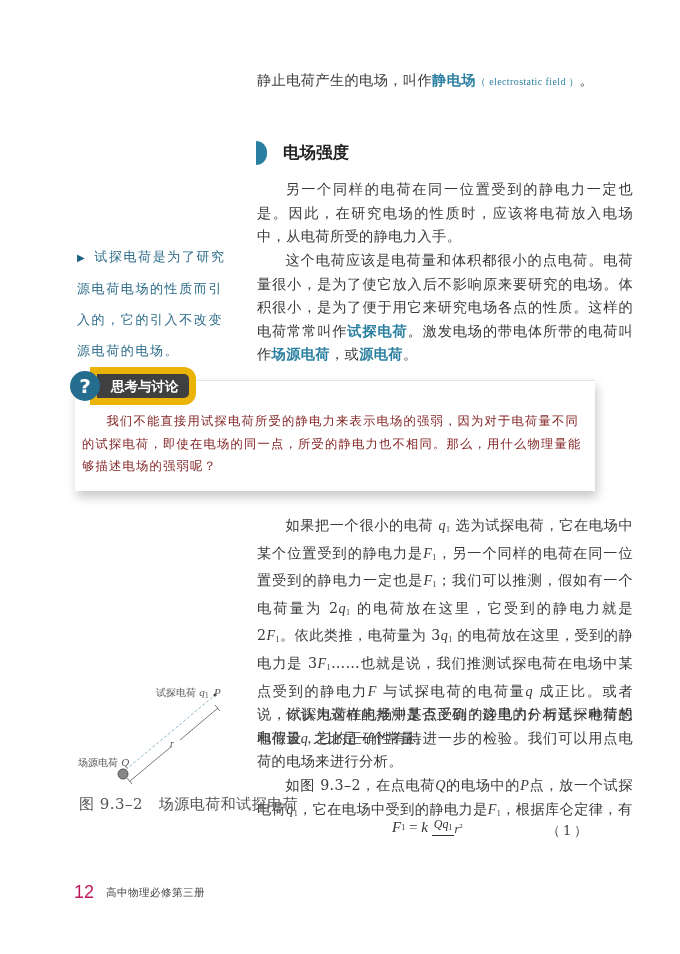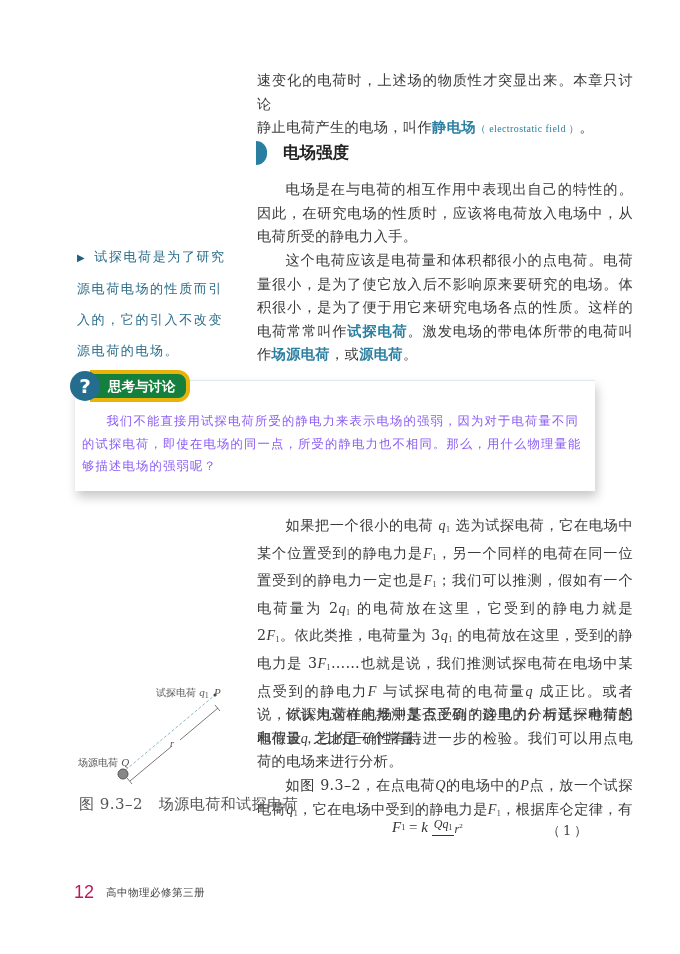--- a/index.html
+++ b/index.html
@@ -19,49 +19,48 @@
   .heading .t { font-family:"DejaVu Sans", sans-serif; font-weight:bold; font-size:16.5px; color:#222; }
   .margin-note { position:absolute; left:77px; top:241px; width:160px; font-size:13px; line-height:31px;
                  color:#2d6d8a; letter-spacing:1.6px; font-family:Liberation Sans, sans-serif; }
   .margin-note .arr { color:#1f5f80; font-size:10px; margin-right:8px; }
   .discuss-box { position:absolute; left:75px; top:380px; width:520px; height:110px; background:#fff;
                  box-shadow: 2px 6px 10px rgba(0,0,0,0.22); border-top:1px solid #dfe8ec; }
   .discuss-badge { position:absolute; left:70px; top:371px; height:30px; display:flex; align-items:center; }
   .discuss-badge .circ { width:30px; height:30px; border-radius:50%; background:#246d8e; color:#fff;
                          font-family:"DejaVu Sans", sans-serif; font-weight:bold; font-size:20px;
                          display:flex; align-items:center; justify-content:center; position:relative; z-index:2; }
-  .discuss-badge .lbl { background:#15803d; color:#fff; font-family:"DejaVu Sans", sans-serif; font-size:13.5px;
+  .discuss-badge .lbl { background:#404040; color:#fff; font-family:"DejaVu Sans", sans-serif; font-size:13.5px;
                         font-weight:bold; padding:3px 10px 3px 14px; margin-left:-10px; border-radius:0 12px 12px 0;
-                        border:4px solid #eab308; height:18px; line-height:18px; }
+                        border:7px solid #eab308; height:18px; line-height:18px; }
   .discuss-text { position:absolute; left:82px; top:410px; width:500px; font-size:12.3px; line-height:22.5px;
-                  color:#8b5cf6; letter-spacing:1.2px; font-family:"DejaVu Serif", serif; }
+                  color:#7f1d1d; letter-spacing:1.2px; font-family:"DejaVu Serif", serif; }
   .discuss-text p { margin:0; text-indent:2em; }
   .fig-caption { position:absolute; left:79px; top:795px; font-size:15px; color:#555; letter-spacing:0.5px; }
   .fig-label { position:absolute; font-size:10px; color:#555; }
   .eq { position:absolute; left:392px; top:818px; font-family:"Liberation Serif", serif; font-size:15px; color:#333; }
   .eqnum { position:absolute; left:547px; top:822px; font-size:13px; color:#444; letter-spacing:3px; }
   .footer { position:absolute; left:74px; top:882px; display:flex; align-items:center; }
   .footer .pg { font-family:"Liberation Sans", sans-serif; font-size:18px; color:#be185d; margin-right:12px; }
   .footer .book { font-size:10.5px; color:#444; letter-spacing:0.5px; }
 </style>
 </head>
 <body>
 
 <div class="para" style="top:69px;">
-  <p>速变化的电荷时，上述场的物质性才突显出来。本章只讨论</p>
   <p><span>静止电荷产生的电场，叫作</span><span class="kw">静电场</span><span class="kwn" style="font-size:10px;">（ electrostatic field ）</span><span>。</span></p>
 </div>
 
 <div class="heading">
   <div class="mark"></div>
   <span class="t">电场强度</span>
 </div>
 
 <div class="para" style="top:178px;">
-  <p class="indent">电场是在与电荷的相互作用中表现出自己的特性的。因此，在研究电场的性质时，应该将电荷放入电场中，从电荷所受的静电力入手。</p>
+  <p class="indent">另一个同样的电荷在同一位置受到的静电力一定也是。因此，在研究电场的性质时，应该将电荷放入电场中，从电荷所受的静电力入手。</p>
 </div>
 
 <div class="para" style="top:249px;">
   <p class="indent"><span>这个电荷应该是电荷量和体积都很小的点电荷。电荷量很小，是为了使它放入后不影响原来要研究的电场。体积很小，是为了便于用它来研究电场各点的性质。这样的电荷常常叫作</span><span class="kw">试探电荷</span><span>。激发电场的带电体所带的电荷叫作</span><span class="kw">场源电荷</span><span>，或</span><span class="kw">源电荷</span><span>。</span></p>
 </div>
 
 <div class="margin-note">
   <span class="arr">▶</span><span>试探电荷是为了研究源电荷电场的性质而引入的，它的引入不改变源电荷的电场。</span>
 </div>
 

